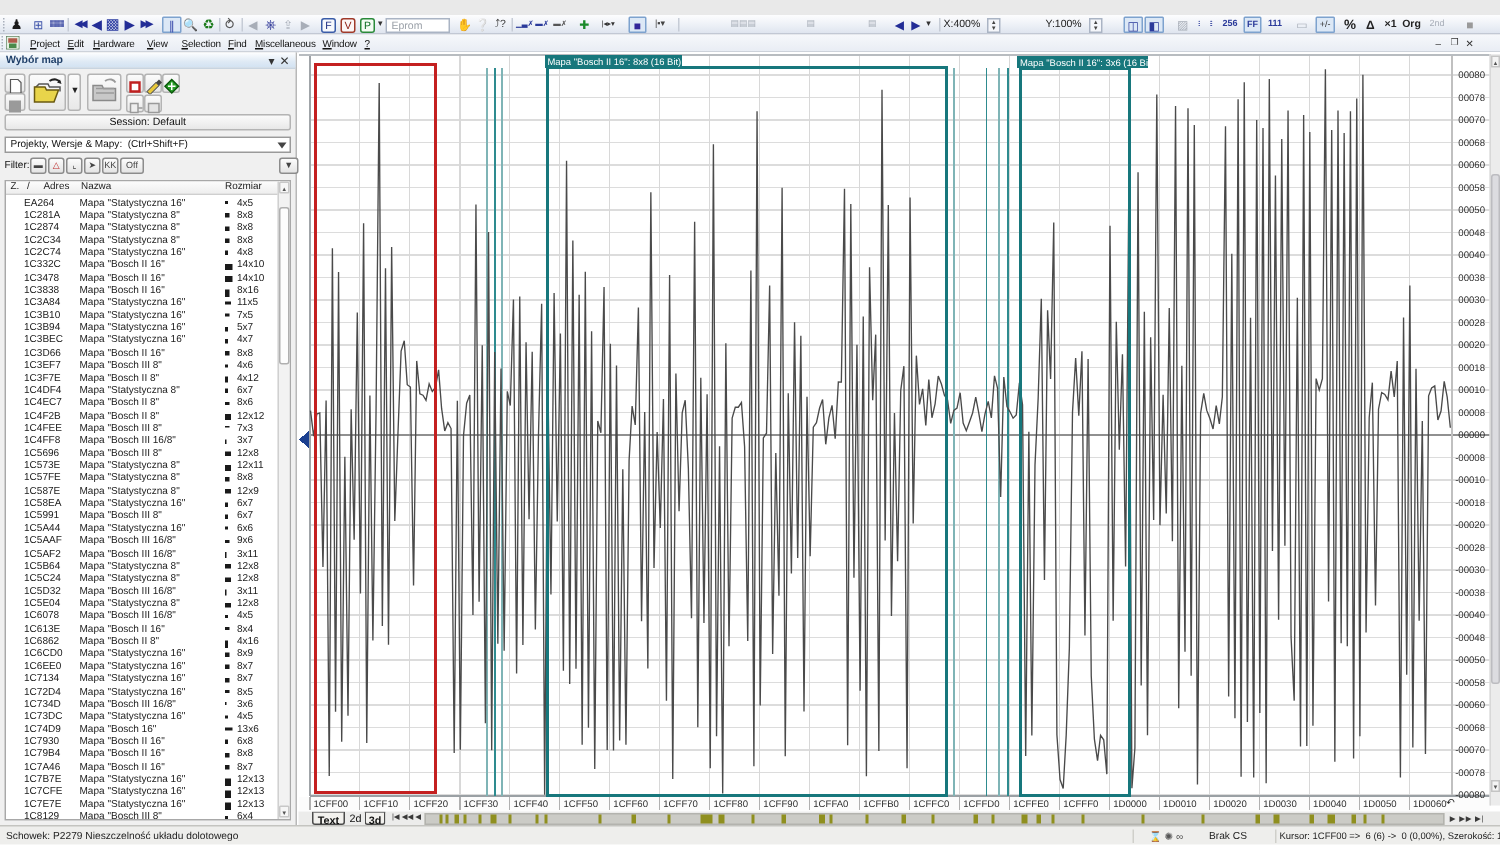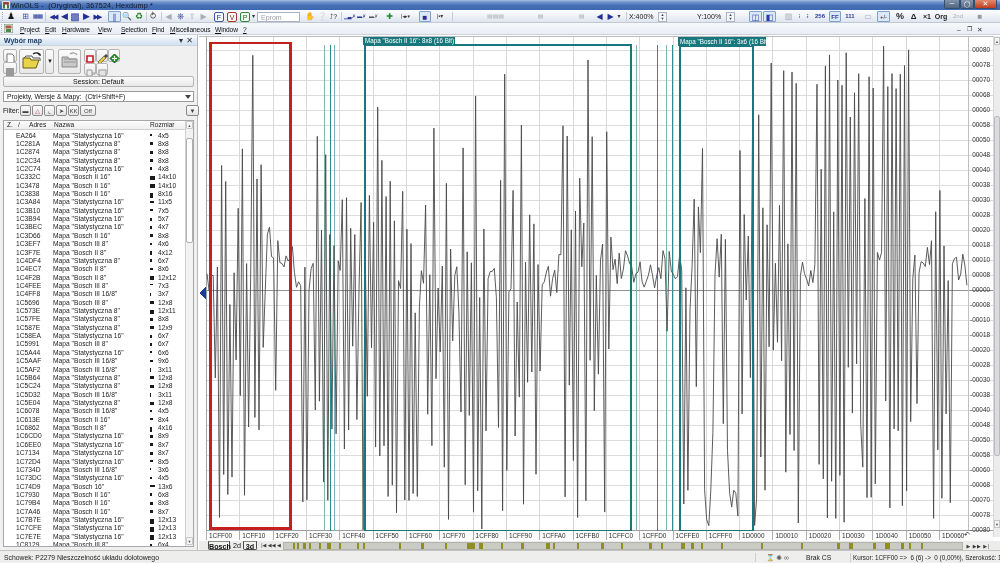--- a/index.html
+++ b/index.html
@@ -61,39 +61,20 @@
 #vscr{left:992.5px;top:36px;width:7.5px;height:501px;background:#ececec;border-left:1px solid #d8d8d8}
 #vscr .up,#vscr .dn{position:absolute;left:0.5px;width:6px;height:8px;background:#f4f4f4;border:1px solid #c4c4c4}
 #vscr .th{position:absolute;left:0.5px;top:80px;width:6px;height:340px;background:#dcdce0;border:1px solid #bcbcc0;border-radius:2px}
 
 #status{left:0;top:550px;width:1000px;height:13px;background:#eeeeec;border-top:1px solid #c4c4c0}
 #status .s{position:absolute;top:2.5px;font-size:6.8px;color:#222;white-space:nowrap}
 #status .vsep{position:absolute;top:2px;width:1px;height:9px;background:#cfcfca}
 </style></head>
 <body>
 <div id="app">
-  <div class="abs" id="title">
-    <svg class="abs" style="left:2px;top:1px" width="8" height="8">
-        <rect x="0" y="0" width="8" height="8" rx="1" fill="#e8e4da"></rect>
-        <rect x="1" y="1" width="6" height="3" rx="1" fill="#8a4a3a"></rect>
-        <rect x="1" y="4" width="2.5" height="3.5" fill="#3a7a3a"></rect>
-        <rect x="4.5" y="4" width="2.5" height="3.5" fill="#3a7a3a"></rect>
-        <rect x="3" y="3.5" width="2" height="4" fill="#f4f0e4"></rect>
-      </svg>
-    <span class="txt">WinOLS -&nbsp;&nbsp;(Oryginal), 367524, Hexdump *</span>
-    <div class="tbtn" id="bmin">
-        <span style="top:-1px">–</span>
-      </div>
-    <div class="tbtn" id="bmax">
-        <span style="top:0px;font-size:6px">◯</span>
-      </div>
-    <div class="tbtn" id="bclo">
-        <span style="top:0px;font-size:7px">✕</span>
-      </div>
-  </div>
   <div class="abs" id="tb">
       <span class="abs" style="left:2px;top:2px;width:1px;height:9px;border-left:1px dotted #a9b0bc"></span>
       <span class="ti " style="left:6px;width:10px;color:#1a1a1a;font-size:9px">♟</span>
       <span class="ti " style="left:20px;width:11px;color:#3a50a8;font-size:8px">⊞</span>
       <span class="ti " style="left:31px;width:13px;color:#2a3a9a;font-size:6px;letter-spacing:-1px">▦▦</span>
       <span class="sep" style="left:45px"></span>
       <span class="ti " style="left:47px;width:12px;color:#232d96;font-size:7px;letter-spacing:-2px">◀◀</span>
       <span class="ti " style="left:60px;width:9px;color:#232d96;font-size:9px">◀</span>
       <span class="ti " style="left:70px;width:10px;color:#2a3aa0;font-size:10px">▩</span>
       <span class="ti " style="left:82px;width:9px;color:#232d96;font-size:9px">▶</span>
@@ -253,21 +234,21 @@
       <text x="990" y="457.3" font-size="6.4" fill="#303030" font-family="Liberation Sans, sans-serif" text-anchor="end">-00058</text>
       <text x="990" y="472.3" font-size="6.4" fill="#303030" font-family="Liberation Sans, sans-serif" text-anchor="end">-00060</text>
       <text x="990" y="487.3" font-size="6.4" fill="#303030" font-family="Liberation Sans, sans-serif" text-anchor="end">-00068</text>
       <text x="990" y="502.3" font-size="6.4" fill="#303030" font-family="Liberation Sans, sans-serif" text-anchor="end">-00070</text>
       <text x="990" y="517.3" font-size="6.4" fill="#303030" font-family="Liberation Sans, sans-serif" text-anchor="end">-00078</text>
       <text x="990" y="532.3" font-size="6.4" fill="#303030" font-family="Liberation Sans, sans-serif" text-anchor="end">-00080</text>
       <text x="964" y="537" font-size="7" fill="#202020" font-family="Liberation Sans, sans-serif">↶</text>
       <path d="M206 287L199.5 293L206 299Z" fill="#1b3f8f"></path>
     </svg>
   <div class="abs" id="tabrow">
-    <span class="tab bord" style="left:9px;width:22px;font-weight:bold">Bosch</span>
+    <span class="tab bord" style="left:9px;width:22px;font-weight:bold">Text</span>
     <span class="tab" style="left:32px;width:12px">2d</span>
     <span class="tab bord" style="left:44px;width:14px;font-weight:bold">3d</span>
     <span class="tab" style="left:60px;width:24px;color:#3a3a3a;font-size:5px">|◀ ◀◀ ◀</span>
     <div id="hscr">
         <i style="left:9px;width:2px"></i>
         <i style="left:13px;width:2px"></i>
         <i style="left:19px;width:3px"></i>
         <i style="left:25px;width:2px"></i>
         <i style="left:35px;width:2px"></i>
         <i style="left:43px;width:4px"></i>

